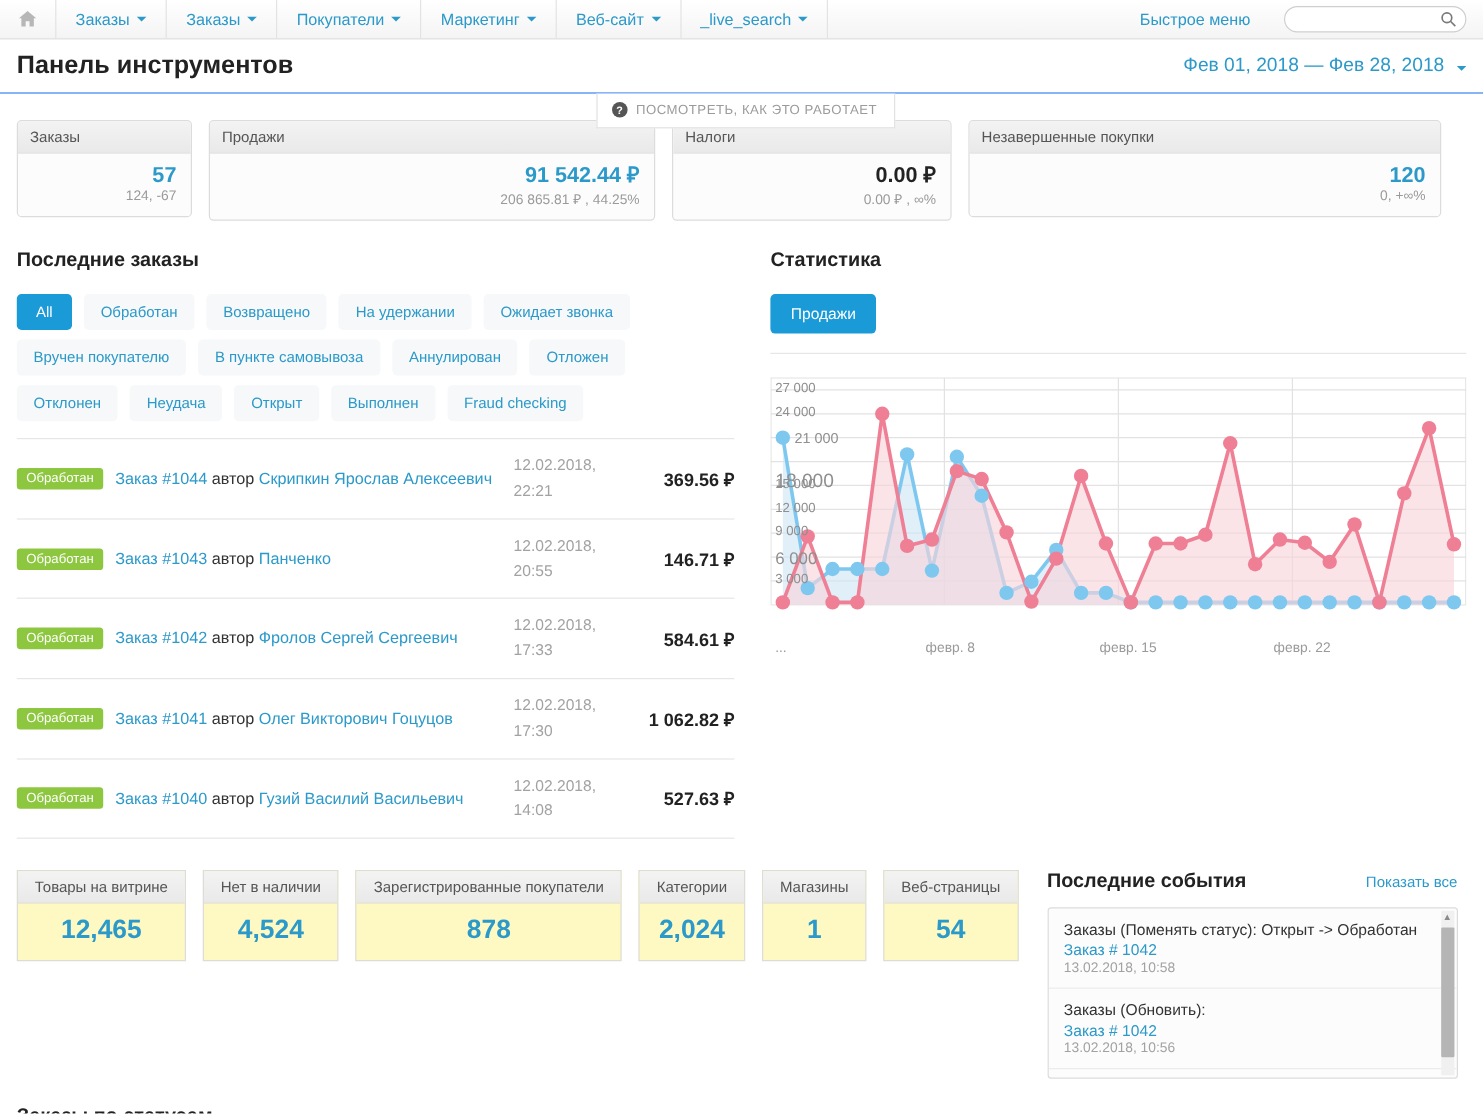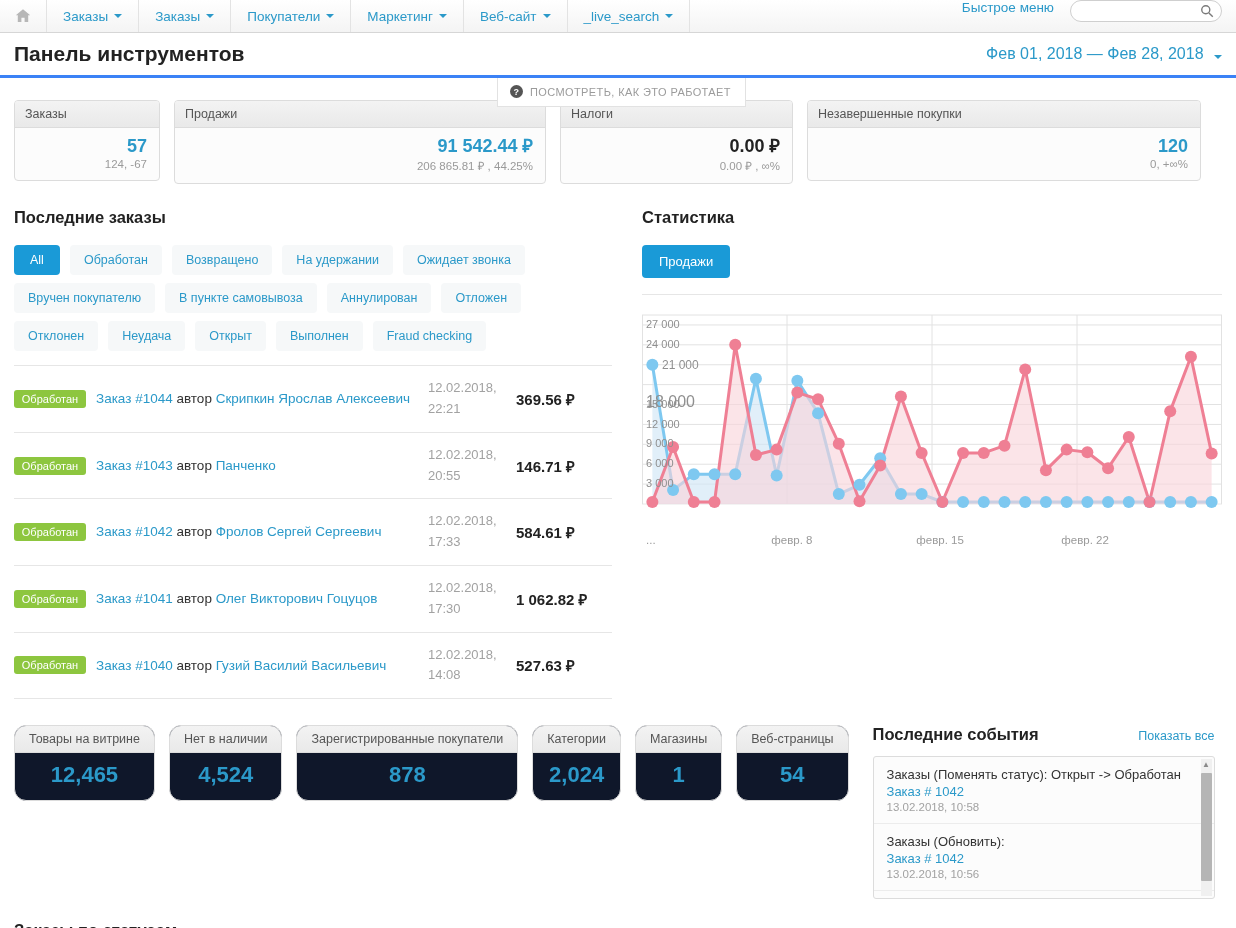--- a/index.html
+++ b/index.html
@@ -28,40 +28,40 @@
     border-right:1px solid #e3e3e3;
     color:#2b99c9; font-size:13.5px; white-space:nowrap;
     cursor:pointer;
   }
   .caret{
     display:inline-block; margin-left:6px;
     border-left:4px solid transparent; border-right:4px solid transparent;
     border-top:4px solid currentColor;
   }
   .nav-right{
-    margin-left:auto; display:flex; align-items:flex-start; padding-right:14px; gap:16px;
+    margin-left:auto; display:flex; align-items:center; padding-right:14px; gap:28px;
   }
   .quickmenu{ color:#2b99c9; font-size:13.5px; cursor:pointer; }
   .searchbox{
     position:relative; width:152px; height:22px;
     background:#fff; border:1px solid #cfcfcf; border-radius:11px;
   }
   .searchbox input{
     width:100%; height:100%; border:0; outline:0; background:transparent;
     border-radius:11px; padding:0 26px 0 10px; font-size:12px;
     font-family:"Liberation Sans", sans-serif;
   }
   .search-ico{
     position:absolute; right:7px; top:3px; width:14px; height:14px; color:#7a7a7a;
   }
 
   
   .pagehead{
     height:45px; display:flex; align-items:center; justify-content:space-between;
-    padding:0 14px; background:#fff; border-bottom:3px solid #3b82f6;
+    padding:0 14px; background:#fff; border-bottom:1px solid #3b82f6;
     position:relative;
   }
   .pagetitle{ font-size:21px; font-weight:bold; color:#222; }
   .daterange{ color:#2b99c9; font-size:16px; cursor:pointer;text-align:center; }
 
   .howitworks{
     position:absolute; left:497px; top:78px;
     background:#fff; border:1px solid #e2e2e2; border-top:0;
     padding:7px 14px 8px 12px;
     font-size:11px; letter-spacing:.4px; color:#9b9b9b;
@@ -108,37 +108,37 @@
     display:flex; align-items:center; gap:10px;
     border-bottom:1px solid #e6e6e6; padding:12px 0; min-height:44px;
   }
   .badge{
     background:#8dc63f; color:#fff; font-size:11px; border-radius:3px;
     padding:3px 6px; white-space:nowrap; flex:0 0 auto; width:72px; text-align:center;
   }
   .odesc{ flex:1; font-size:13.5px; color:#333; line-height:1.45; padding-right:6px; }
   .odesc a{ color:#2b99c9; text-decoration:none; }
   .odate{ width:78px; font-size:13px; color:#a2a2a2; line-height:1.6; flex:0 0 auto;}
-  .osum{ width:96px; font-size:15px; font-weight:bold; color:#222; flex:0 0 auto;}
+  .osum{ width:96px; text-align:right; font-size:15px; font-weight:bold; color:#222; flex:0 0 auto;}
 
   
   .btn-blue{
     display:inline-block; background:#1a9ad7; color:#fff; border-radius:4px;
     padding:9px 17px; font-size:13px; cursor:pointer; margin-bottom:16px;
   }
   .chartwrap{ border-top:1px solid #e6e6e6; padding-top:12px; }
   .chart{ position:relative; width:580px; height:225px; }
   .chart svg{ display:block; }
   .xaxis{ display:flex; position:relative; height:20px; margin-top:2px; width:580px;}
   .xlab{ position:absolute; font-size:11.5px; color:#9a9a9a; }
 
   
   .bottom{ display:flex; padding:26px 14px 0 14px; gap:14px; align-items:flex-start; }
   .scard{
-    border:1px solid #dcdcdc; border-radius:12px; background:#0f172a; overflow:hidden;
+    border:1px solid #dcdcdc; border-radius:0; background:#fef9c3; overflow:hidden;
     text-align:center;
   }
   .scard-head{
     background:linear-gradient(#f3f3f3,#e9e9e9); border-bottom:1px solid #dcdcdc;
     padding:6px 14px; font-size:12.5px; color:#555; white-space:nowrap;
   }
   .scard-val{ padding:9px 14px 12px 14px; font-size:22px; font-weight:bold; color:#2b99c9; }
 
   
   .events{ width:342px; flex:0 0 auto; margin-left:10px; }
@@ -385,21 +385,21 @@
             <circle cx="424.64285714285717" cy="142.62105263157895" r="6" fill="#ef7f94"></circle>
             <circle cx="445.3571428571429" cy="145.2736842105263" r="6" fill="#ef7f94"></circle>
             <circle cx="466.0714285714286" cy="161.18947368421053" r="6" fill="#ef7f94"></circle>
             <circle cx="486.78571428571433" cy="130.02105263157895" r="6" fill="#ef7f94"></circle>
             <circle cx="507.5" cy="195.01052631578946" r="6" fill="#ef7f94"></circle>
             <circle cx="528.2142857142858" cy="104.15789473684211" r="6" fill="#ef7f94"></circle>
             <circle cx="548.9285714285714" cy="49.77894736842106" r="6" fill="#ef7f94"></circle>
             <circle cx="569.6428571428572" cy="146.6" r="6" fill="#ef7f94"></circle>
           </svg>
       <div style="position: absolute; left: 4px; top: 170.105px; font-size: 11px; color: rgb(143, 143, 143); background: transparent;">3 000</div>
-          <div style="position: absolute; left: 4px; top: 150.211px; font-size: 11px; color: rgb(143, 143, 143); background: transparent;">6 000</div>
+          <div style="position: absolute; left: 4px; top: 150.211px; font-size: 14px; color: rgb(143, 143, 143); background: transparent;">6 000</div>
           <div style="position: absolute; left: 4px; top: 130.316px; font-size: 11px; color: rgb(143, 143, 143); background: transparent;">9 000</div>
           <div style="position: absolute; left: 4px; top: 110.421px; font-size: 11px; color: rgb(143, 143, 143); background: transparent;">12 000</div>
           <div style="position: absolute; left: 4px; top: 90.5263px; font-size: 11px; color: rgb(143, 143, 143); background: transparent;">15 000</div>
           <div style="position: absolute; left: 4px; top: 74px; font-size: 16px; color: rgb(143, 143, 143); background: transparent; margin-top: 12px;">18 000</div>
           <div style="position: absolute; left: 20px; top: 50.7368px; font-size: 12px; color: rgb(143, 143, 143); background: transparent;">21 000</div>
           <div style="position: absolute; left: 4px; top: 30.8421px; font-size: 11px; color: rgb(143, 143, 143); background: transparent;">24 000</div>
           <div style="position: absolute; left: 4px; top: 10.9474px; font-size: 11px; color: rgb(143, 143, 143); background: transparent;">27 000</div>
         </div>
       <div class="xaxis" id="xaxis">
           <div class="xlab" style="left: 4px;">...</div>

